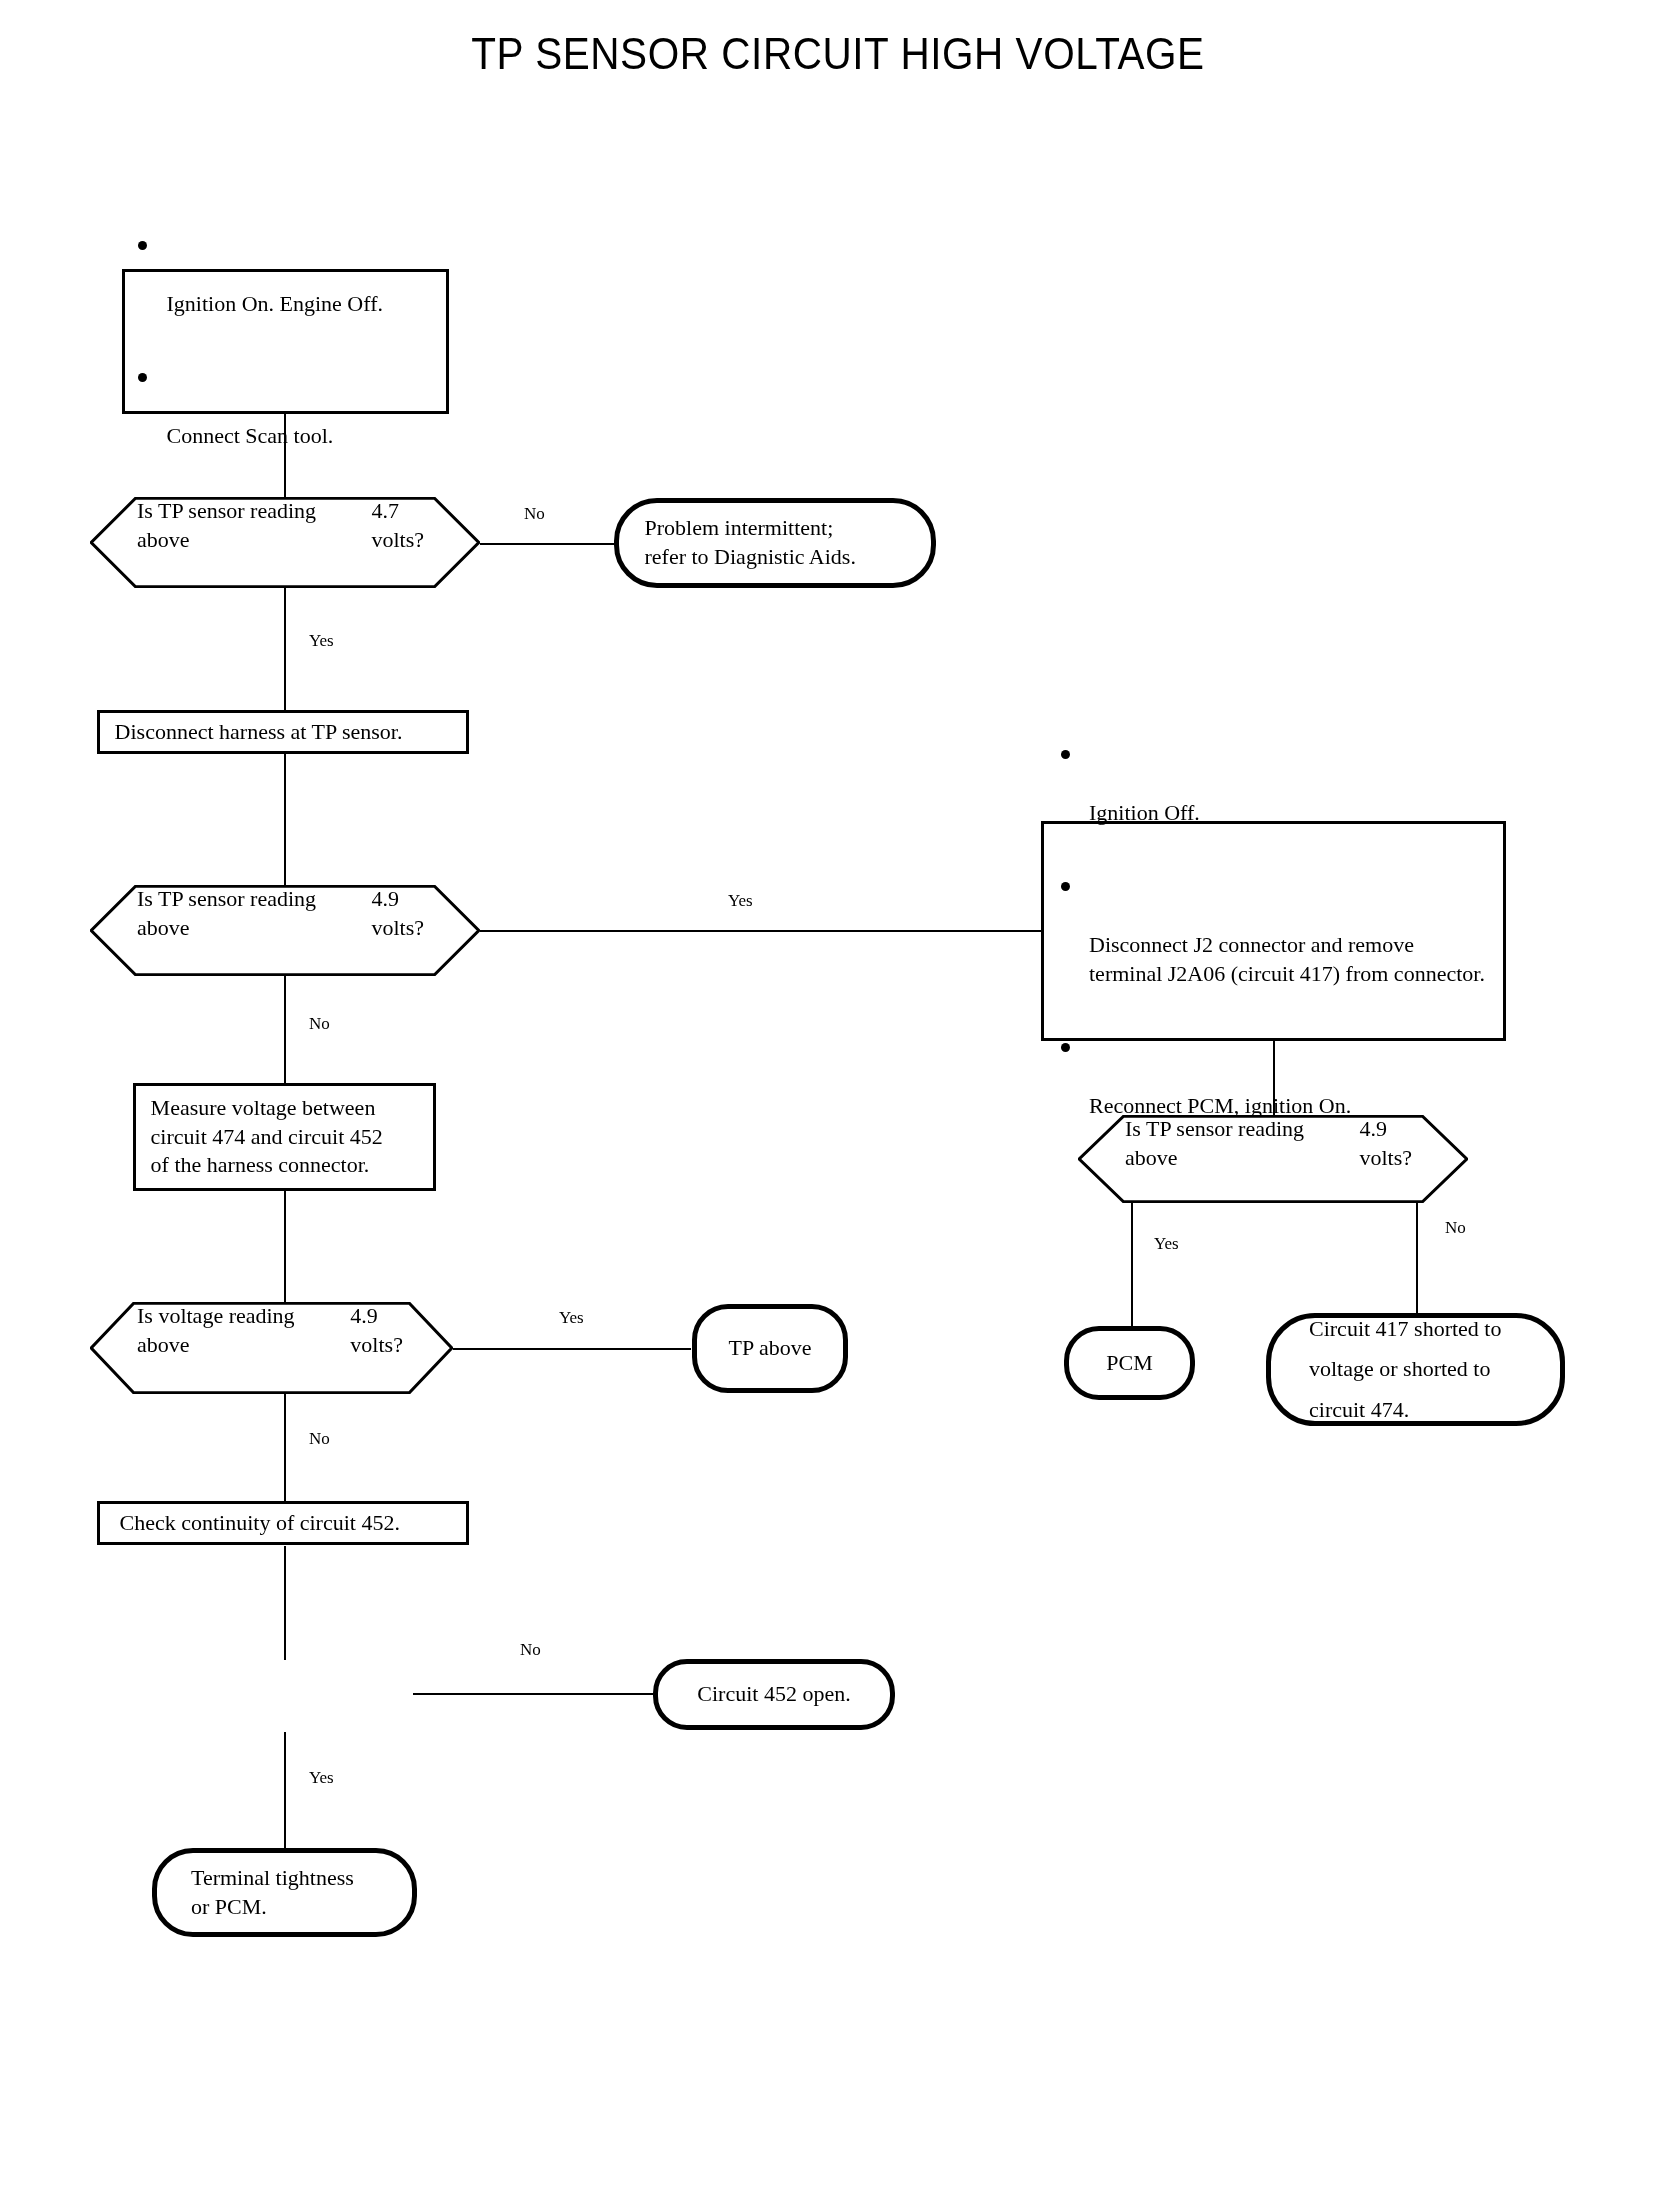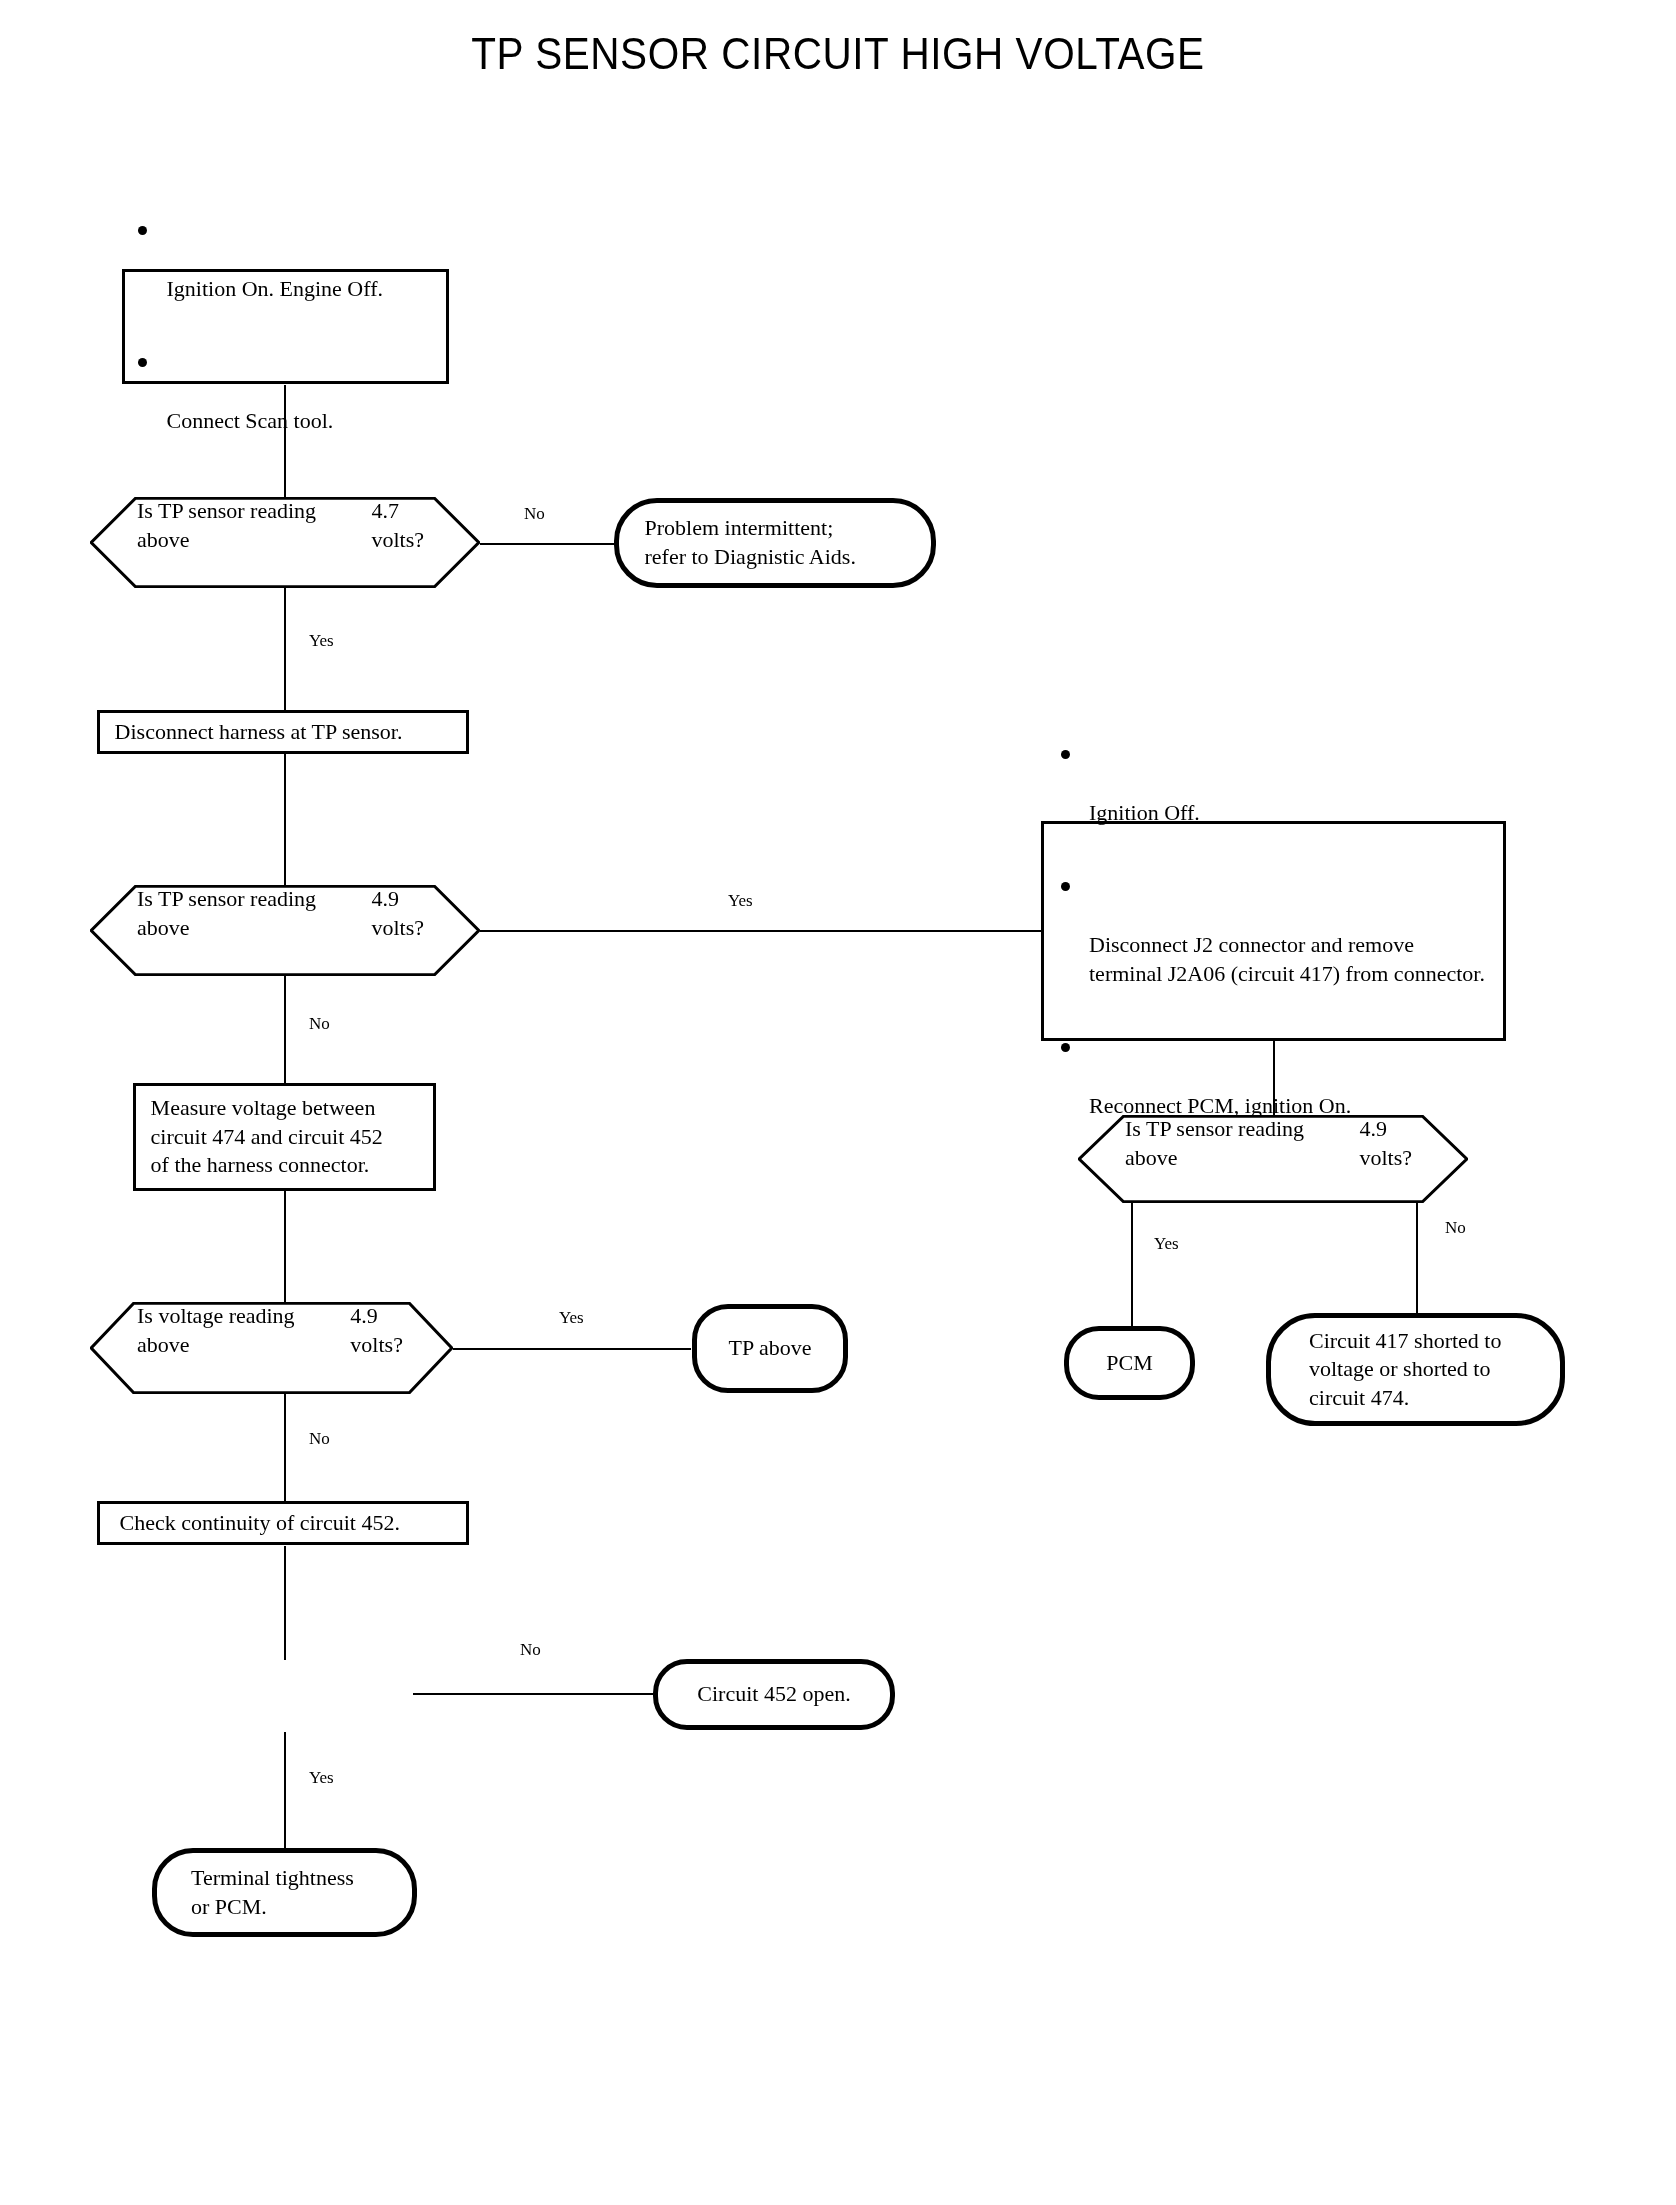--- a/index.html
+++ b/index.html
@@ -156,21 +156,21 @@
   <div class="conn conn-h" style="left:453px; top:1348px; width:238px;"></div>
 
   <div class="conn conn-v" style="left:284px; top:1394px; height:107px;"></div>
 
   <div class="conn conn-v" style="left:284px; top:1546px; height:114px;"></div>
 
   <div class="conn conn-h" style="left:413px; top:1693px; width:240px;"></div>
 
   <div class="conn conn-v" style="left:284px; top:1732px; height:119px;"></div>
 
-  <div class="node node-process" style="left:122px; top:269px; width:327px; height:115px;">
+  <div class="node node-process" style="left:122px; top:269px; width:327px; height:145px;">
     <div class="node-text" style="padding-left:0;">
       <ul class="bullets" style="padding-left:8.5px;">
         <li>
           <span class="bullet-dot"></span>
           <span>Ignition On. Engine Off.</span>
         </li>
         <li>
           <span class="bullet-dot"></span>
           <span>Connect Scan tool.</span>
         </li>
@@ -264,21 +264,21 @@
     </div>
   </div>
 
   <div class="node node-terminal" style="left:1064px; top:1326px; width:131px; height:74px; border-radius:35px;">
     <div class="node-text pad-c">
       <div>PCM</div>
     </div>
   </div>
 
   <div class="node node-terminal" style="left:1266px; top:1313px; width:299px; height:113px; border-radius:49px;">
-    <div class="node-text pad-l" style="padding-left:38px;">
+    <div class="node-text pad-l" style="padding-left:38px;gap:12px;">
       <div>Circuit 417 shorted to</div>
       <div>voltage or shorted to</div>
       <div>circuit 474.</div>
     </div>
   </div>
 
   <div class="node node-process" style="left:97px; top:1501px; width:372px; height:44px;">
     <div class="node-text pad-l" style="padding-left:19.5px;">
       <div>Check continuity of circuit 452.</div>
     </div>

